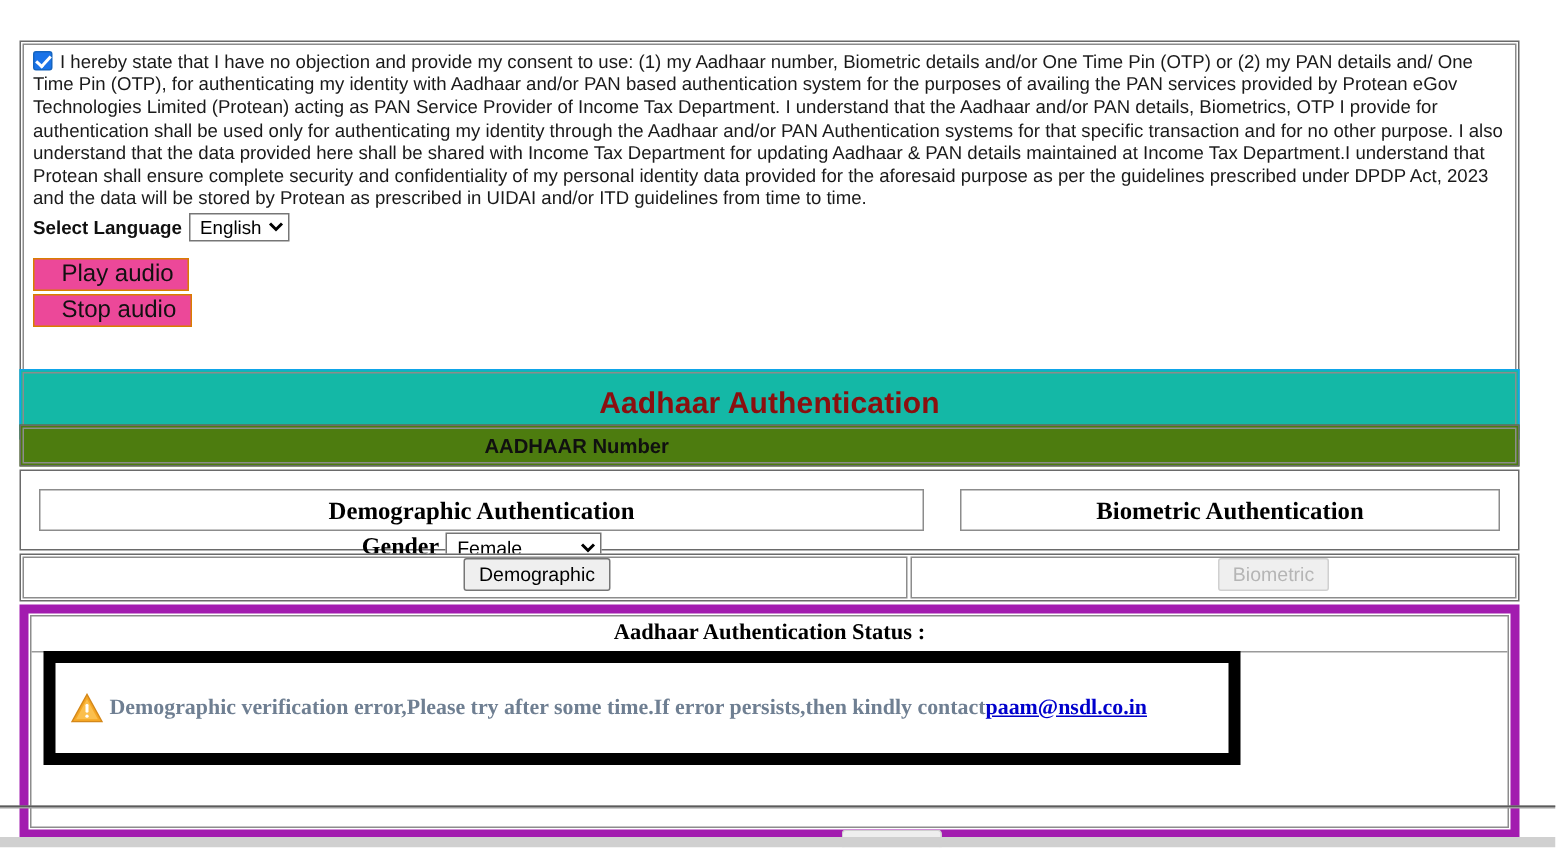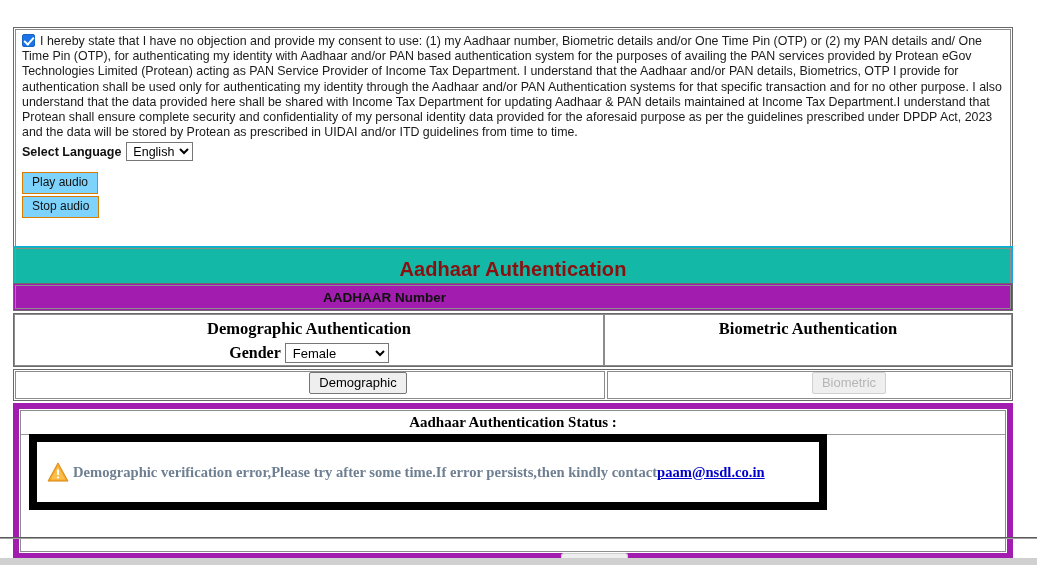--- a/index.html
+++ b/index.html
@@ -84,26 +84,26 @@
     padding: 1px 2px;
     border: 1px solid #767676;
     background: #ffffff;
     color: #000;
     height: 19px;
   }
 
   .audio-btn {
     display: block;
     margin-top: 11px;
-    background: #7dd3fc;
+    background: #ec4899;
     border: 1px solid #d97d00;
     color: #111111;
     font-family: "Liberation Sans", sans-serif;
-    font-size: 12px;
-    padding: 2px 9px 3px 9px;
+    font-size: 16px;
+    padding: 2px 9px 3px 18px;
     cursor: pointer;
     line-height: 15px;
   }
   #stop-audio-btn { margin-top: 2px; }
 
   
   .title-table {
     position: absolute;
     left: 13px;
     top: 246px;
@@ -132,21 +132,21 @@
 
   
   .num-table {
     position: absolute;
     left: 13px;
     top: 283px;
     width: 1000px;
     height: 28px;
     border: 1px solid #6a6a6a;
     box-sizing: border-box;
-    background: #a21caf;
+    background: #4d7c0f;
     padding-left: 45px;
   }
   .num-inner {
     position: absolute;
     left: 1px; top: 1px; right: 1px; bottom: 1px;
     border: 1px solid #8c8c8c;
     box-sizing: border-box;
     display: flex;
     align-items: center;
   }
@@ -180,21 +180,21 @@
     width: 1000px;
     height: 54px;
     border: 1px solid #6a6a6a;
     box-sizing: border-box;
     background: #fff;
     display: flex;
   }
   .auth-col {
     box-sizing: border-box;
     border: 1px solid #8c8c8c;
-    margin: 0;
+    margin: 12px;
   }
   .auth-col.left  { width: 590px; }
   .auth-col.right { flex: 1; }
   .auth-head {
     text-align: center;
     font-family: "Liberation Serif", serif;
     font-weight: bold;
     font-size: 16.5px;
     color: #000000;
     padding-top: 4px;

